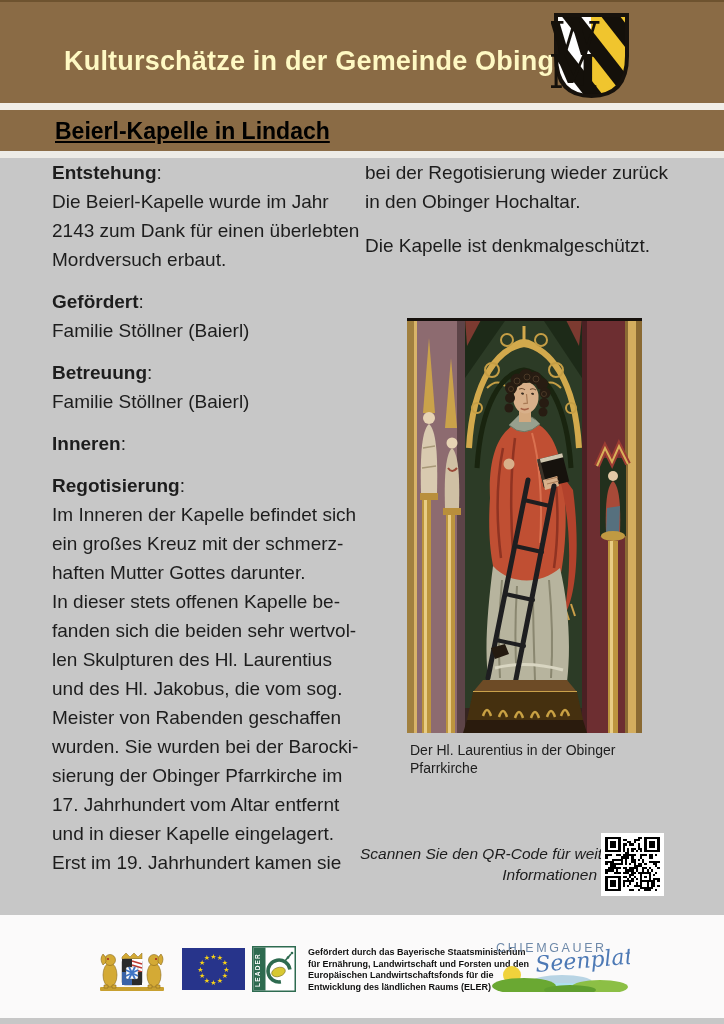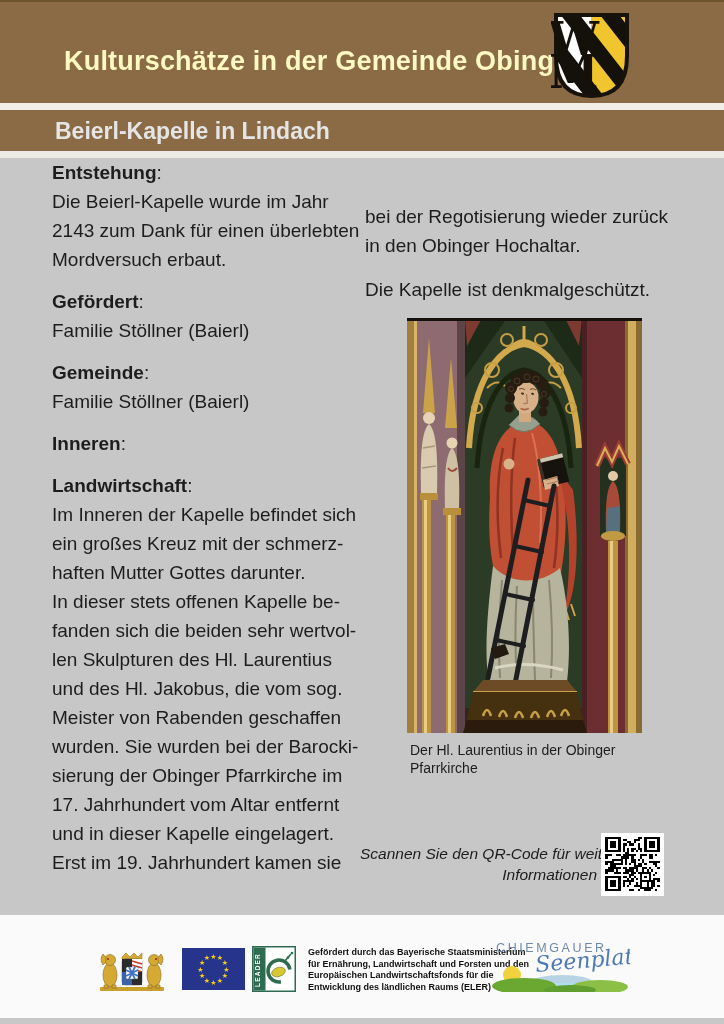--- a/index.html
+++ b/index.html
@@ -8,27 +8,27 @@
     background:#c7c7c7;
     font-family:"Liberation Sans","DejaVu Sans",sans-serif;
     color:#1d1d1d;
   }
   
   .header-bar{position:absolute;left:0;top:0;width:724px;height:103px;background:#8a6b45;border-top:2px solid #6e532f;box-sizing:border-box;}
   .page-title{position:absolute;left:64px;top:44px;font-size:27px;font-weight:bold;color:#fef9c3;letter-spacing:.2px;white-space:pre;}
   .crest{position:absolute;left:551px;top:9px;width:81px;height:90px;}
   .gap1{position:absolute;left:0;top:103px;width:724px;height:7px;background:#f1eee8;}
   .sub-bar{position:absolute;left:0;top:110px;width:724px;height:41px;background:#8a6b45;}
-  .sub-title{position:absolute;left:55px;top:8px;font-size:23px;font-weight:bold;color:#e5e5e5;white-space:pre;}
+  .sub-title{position:absolute;left:55px;top:8px;font-size:23px;font-weight:bold;color:#000000;white-space:pre;text-decoration:underline;}
   .gap2{position:absolute;left:0;top:151px;width:724px;height:7px;background:#edebe6;}
 
   
   .col{position:absolute;top:158px;font-size:19px;line-height:29px;}
   .col-left{left:52px;width:330px;}
-  .col-right{left:365px;width:340px;margin-top:44px;}
+  .col-right{left:365px;width:340px;}
   .section{margin:0 0 13px 0;}
   .sec-h{font-weight:bold;white-space:pre;}
   .sec-h .colon{font-weight:normal;}
   .prelines{white-space:pre;}
   .para{margin:0 0 15px 0;}
 
   
   .photo{position:absolute;left:407px;top:318px;width:235px;height:415px;}
   .photo svg{display:block;width:235px;height:415px;}
   .caption{position:absolute;left:410px;top:741px;width:250px;font-size:14px;line-height:18px;white-space:pre;}
@@ -86,28 +86,28 @@
       <div class="sec-h"><span>Entstehung</span><span class="colon">:</span></div>
       <div class="prelines">Die Beierl-Kapelle wurde im Jahr
 2143 zum Dank für einen überlebten
 Mordversuch erbaut.</div>
     </div>
     <div class="section">
       <div class="sec-h"><span>Gefördert</span><span class="colon">:</span></div>
       <div class="prelines">Familie Stöllner (Baierl)</div>
     </div>
     <div class="section">
-      <div class="sec-h"><span>Gemeinde</span><span class="colon">:</span></div>
+      <div class="sec-h"><span>Betreuung</span><span class="colon">:</span></div>
       <div class="prelines">Familie Stöllner (Baierl)</div>
     </div>
     <div class="section">
       <div class="sec-h"><span>Inneren</span><span class="colon">:</span></div>
     </div>
     <div class="section">
-      <div class="sec-h"><span>Landwirtschaft</span><span class="colon">:</span></div>
+      <div class="sec-h"><span>Regotisierung</span><span class="colon">:</span></div>
       <div class="prelines">Im Inneren der Kapelle befindet sich
 ein großes Kreuz mit der schmerz-
 haften Mutter Gottes darunter.
 In dieser stets offenen Kapelle be-
 fanden sich die beiden sehr wertvol-
 len Skulpturen des Hl. Laurentius
 und des Hl. Jakobus, die vom sog.
 Meister von Rabenden geschaffen
 wurden. Sie wurden bei der Barocki-
 sierung der Obinger Pfarrkirche im

